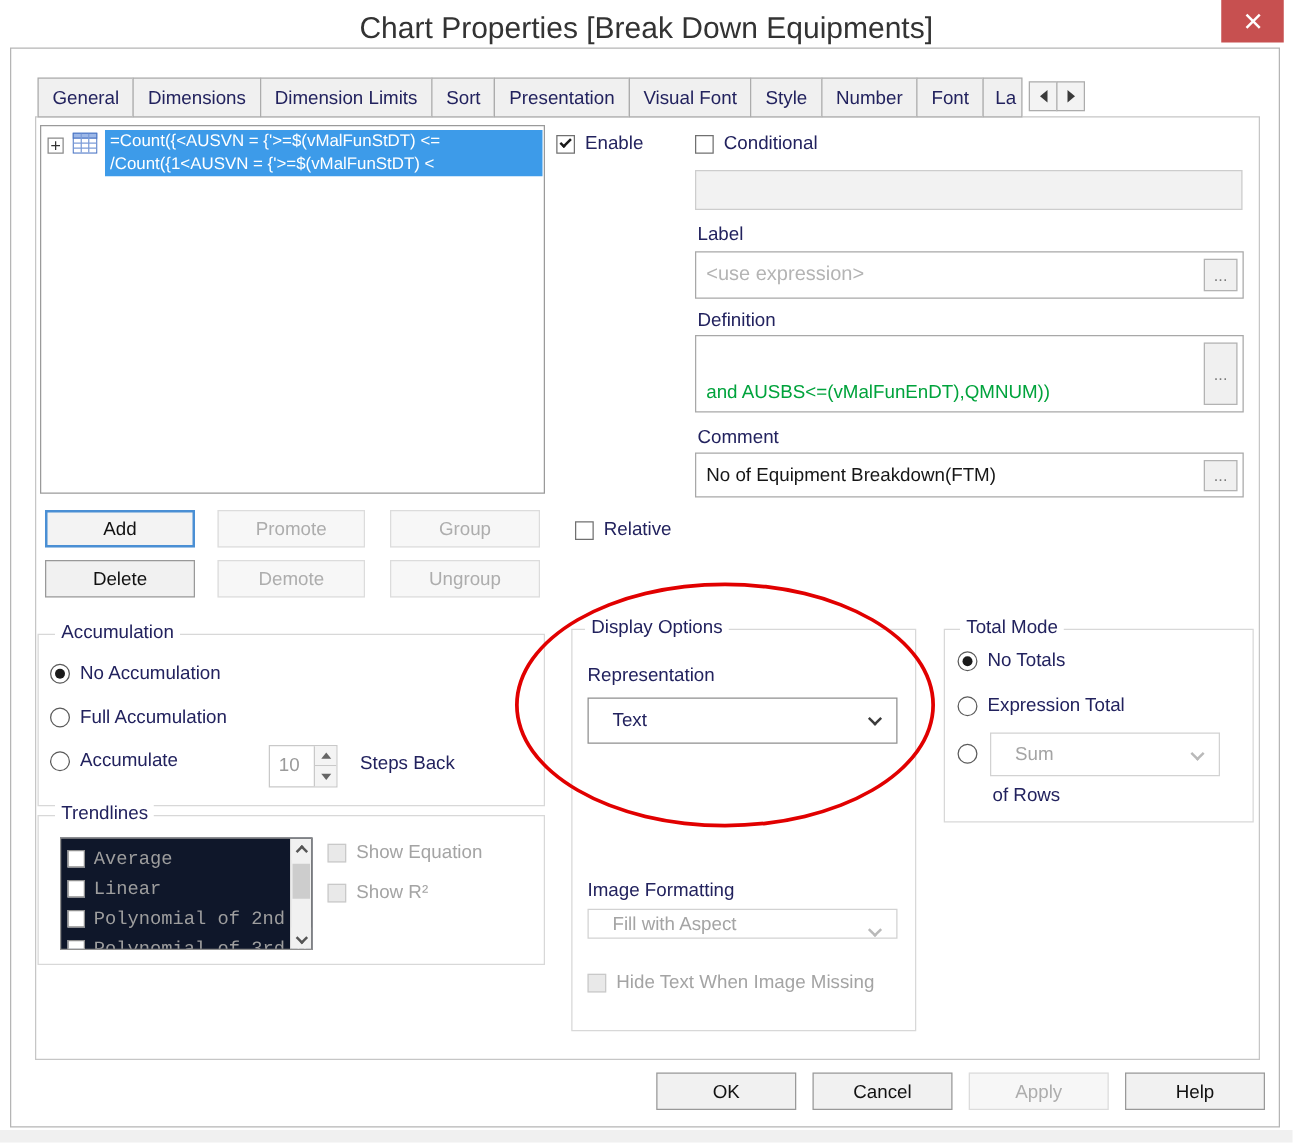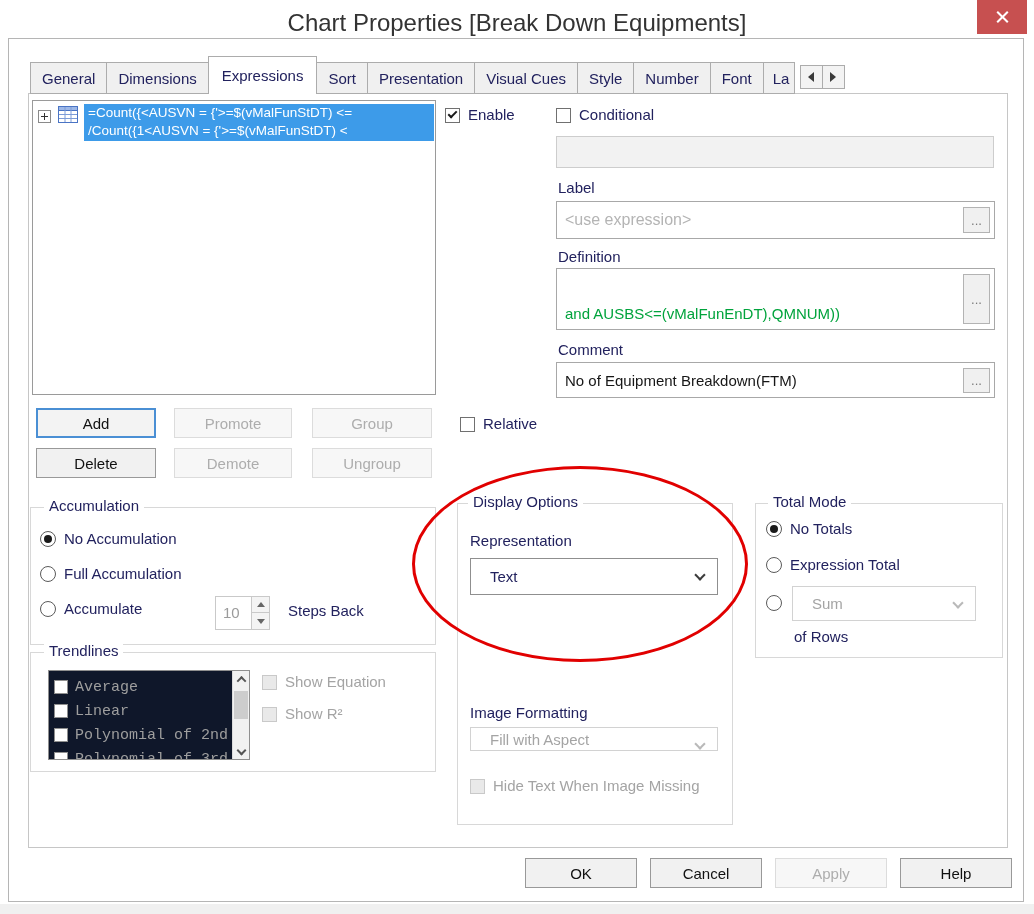--- a/index.html
+++ b/index.html
@@ -114,24 +114,24 @@
   <span class="xbar xr"></span>
 </div>
 
 <div class="abs dialog"></div>
 <div class="abs pane"></div>
 <div class="abs bottom-strip"></div>
 
 <div class="abs tabs">
   <div class="tab">General</div>
   <div class="tab">Dimensions</div>
-  <div class="tab active">Expressions</div>
+  <div class="tab">Dimension Limits</div>
   <div class="tab">Sort</div>
   <div class="tab">Presentation</div>
-  <div class="tab">Visual Cues</div>
+  <div class="tab">Visual Font</div>
   <div class="tab">Style</div>
   <div class="tab">Number</div>
   <div class="tab">Font</div>
   <div class="tab clip">La</div>
   <div class="tab-arrow" style="margin-left:6px;">
     <span class="tri-left"></span>
   </div>
   <div class="tab-arrow">
     <span class="tri-right"></span>
   </div>

